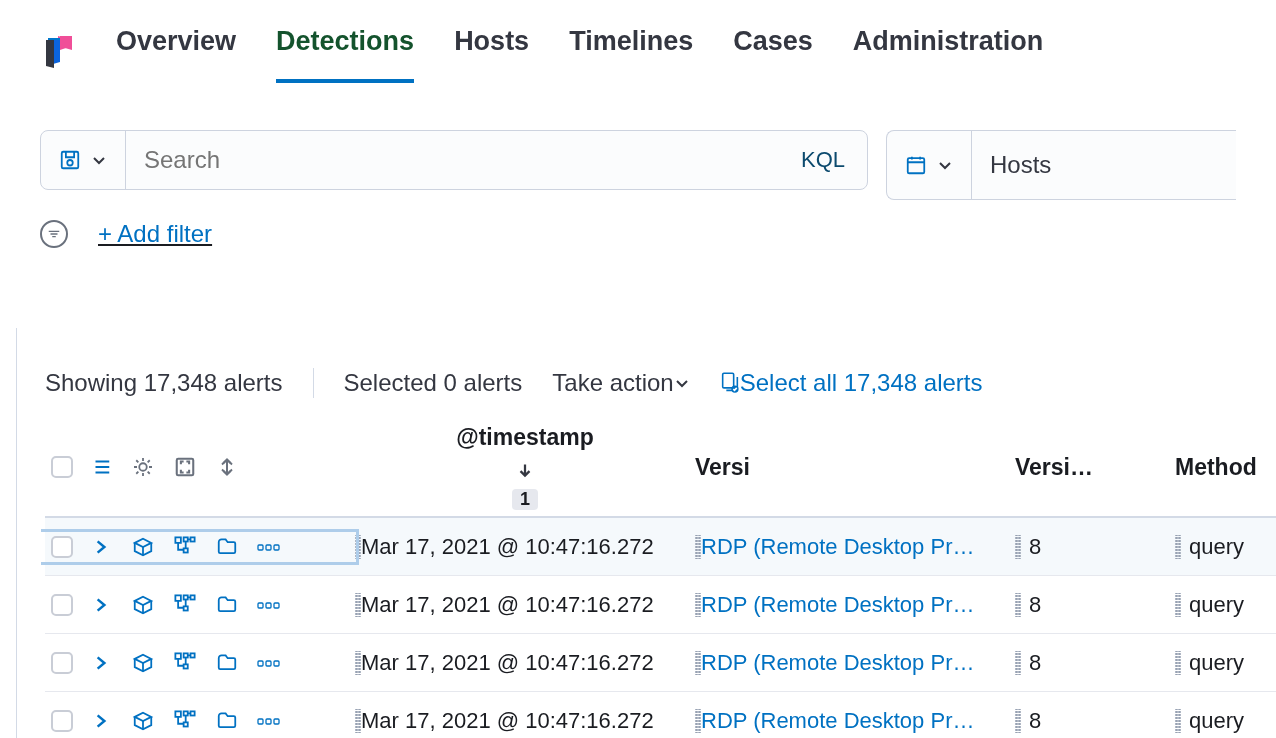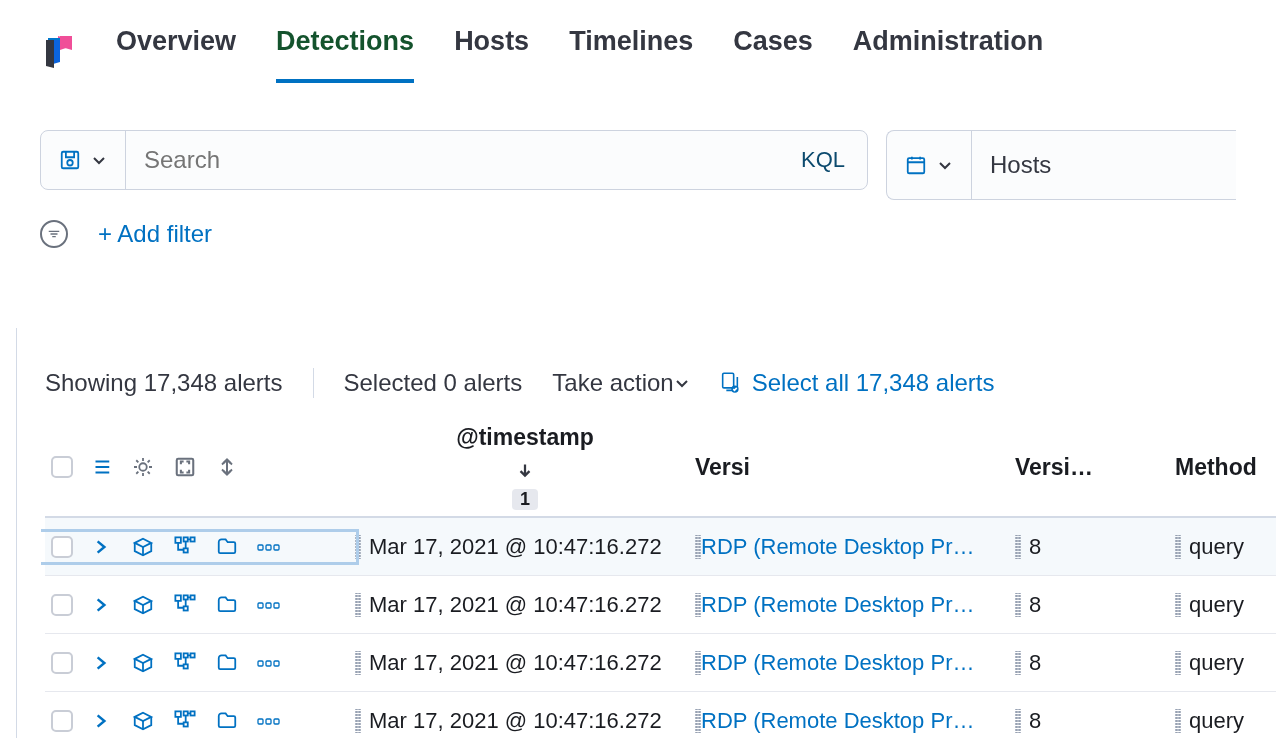--- a/index.html
+++ b/index.html
@@ -103,20 +103,21 @@
     padding:0 18px;
     color:#343741;
   }
 
   
   .addfilter-row {
     display:flex;
     align-items:center;
     gap:30px;
     padding: 20px 40px 0 40px;
+    text-decoration: underline;
   }
   .filter-icon {
     width:28px;height:28px;
     border:2px solid #6a717d;
     border-radius:50%;
     display:flex;align-items:center;justify-content:center;
     color:#6a717d;
   }
   .addfilter-btn {
     color:#0071c2;
@@ -140,21 +141,21 @@
     display:flex;
     align-items:center;
     gap:30px;
     font-size:24px;
     color:#343741;
     padding-bottom: 20px;
   }
   .summary-showing { font-weight:400; }
   .vert-div { width:1px; height:30px; background:#d3dae6; }
   .take-action { display:flex; align-items:center; cursor:pointer; font-weight:500;}
-  .select-all { display:flex; align-items:center; gap:12px; color:#0071c2; cursor:pointer;}
+  .select-all { display:flex; align-items:center; gap:0; color:#0071c2; cursor:pointer;}
 
   .header-row {
     display:flex;
     align-items:center;
     padding: 6px 0;
     border-bottom:2px solid #d3dae6;
     font-size:23px;
     font-weight:600;
     color:#1a1c21;
   }
@@ -201,21 +202,21 @@
       border-right:3px solid #aecdea;
       pointer-events:none;
   }
   .drag-handle {
     width:6px;height:24px;
     background:
       radial-gradient(circle,#98a2b3 1px,transparent 1.5px) 0 0/3px 6px,
       radial-gradient(circle,#98a2b3 1px,transparent 1.5px) 3px 3px/3px 6px;
     flex-shrink:0;
   }
-  .cell-ts { width:340px; display:flex; align-items:center; gap:8px;}
+  .cell-ts { width:340px; display:flex; align-items:center; }
   .cell-rule { width:320px; display:flex; align-items:center; gap:0; }
   .cell-rule .rule-link { color:#0071c2; white-space:nowrap; overflow:hidden; text-overflow:ellipsis; max-width:275px;}
   .cell-ver { width:160px; display:flex; align-items:center; gap:8px;}
   .cell-method { flex:1; display:flex; align-items:center; gap:8px;}
 </style>
 </head>
 <body>
 
 <div class="topbar">
   <div class="logo">

